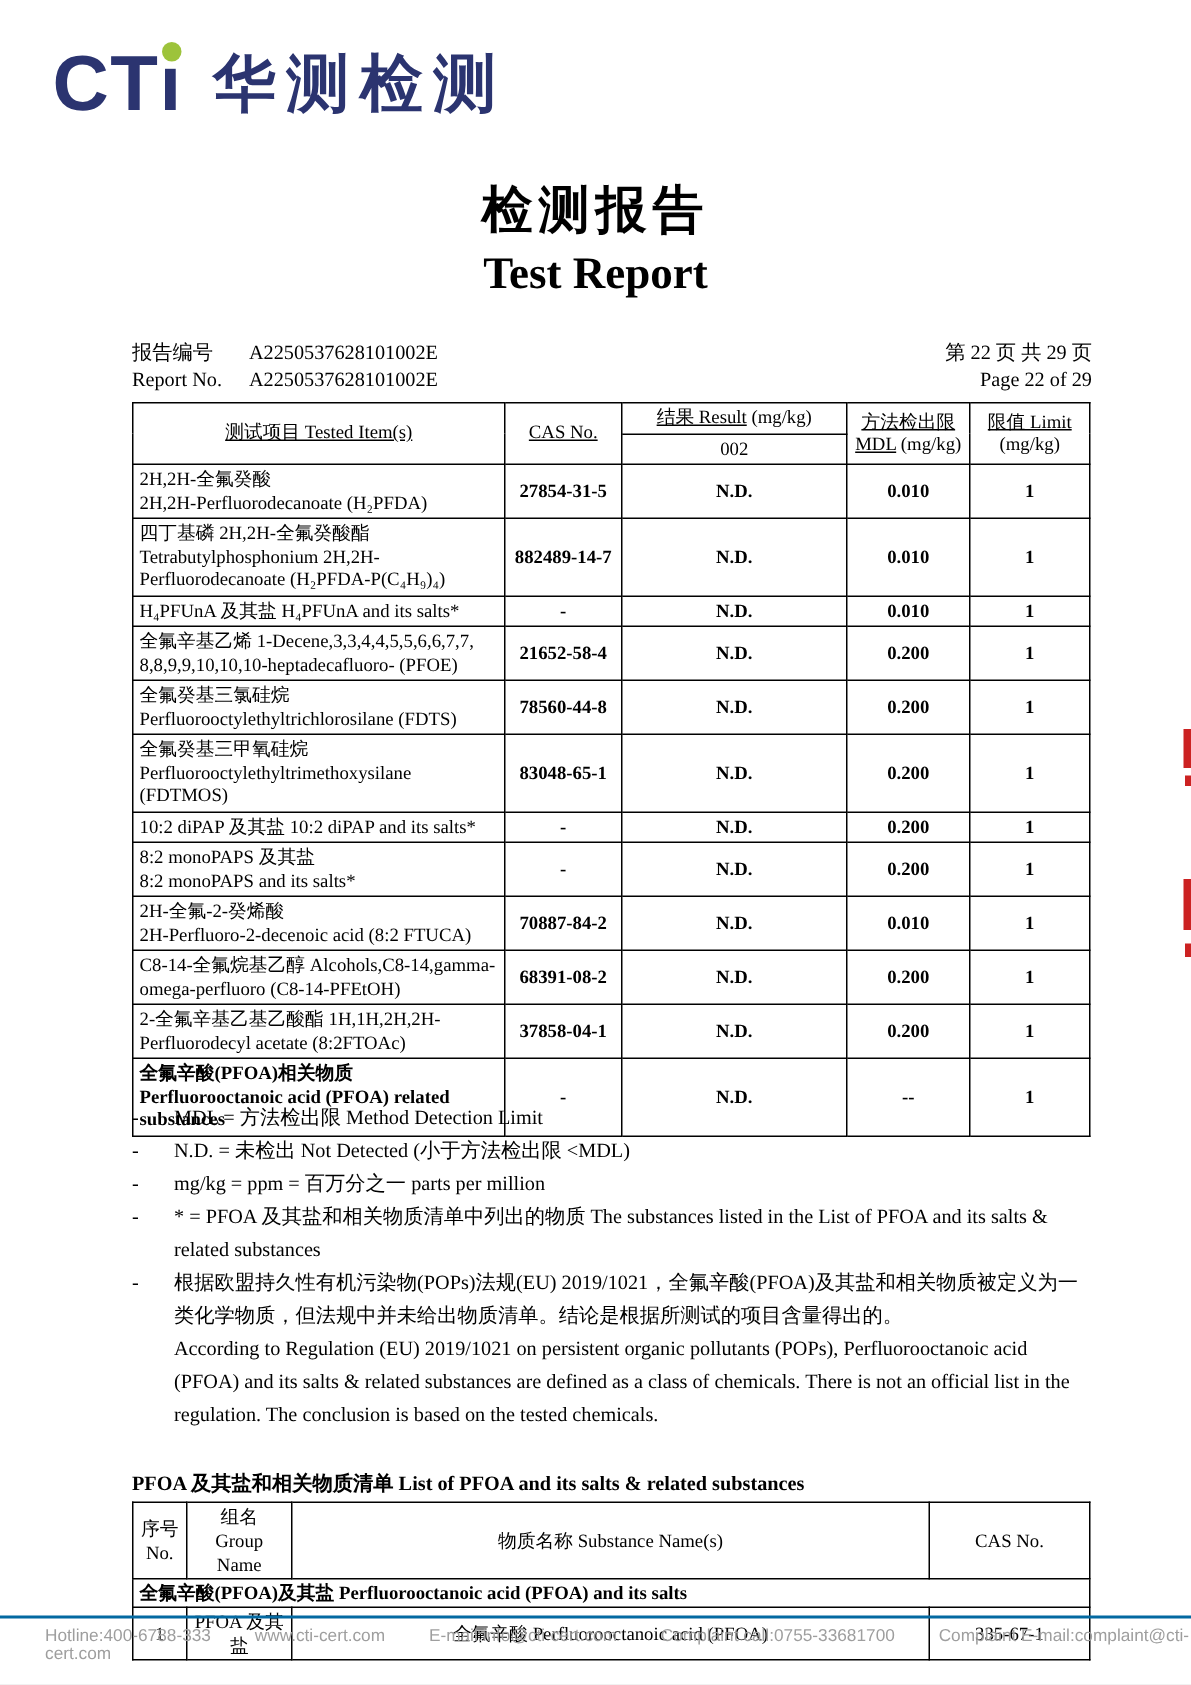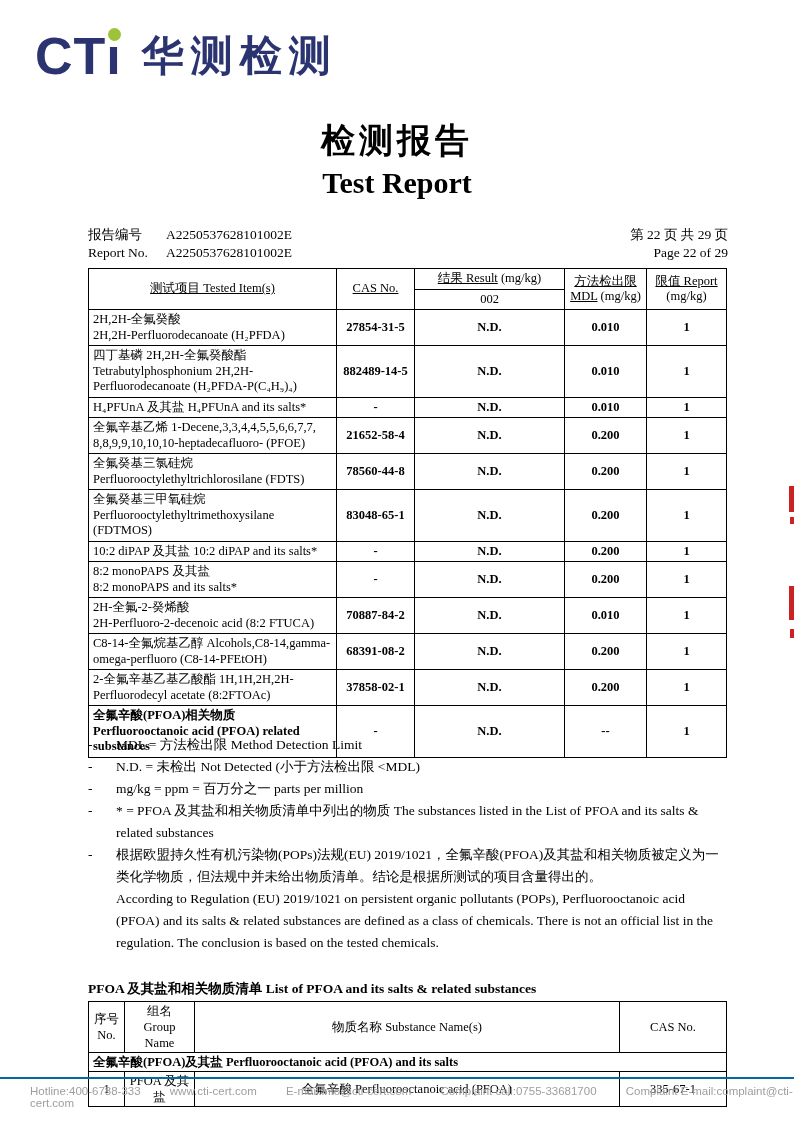--- a/index.html
+++ b/index.html
@@ -98,42 +98,42 @@
     <thead>
       <tr>
         <th rowspan="2"><span class="u">测试项目 Tested Item(s)</span></th>
         <th rowspan="2"><span class="u">CAS No.</span></th>
         <th><span class="u">结果 Result</span><span> (mg/kg)</span></th>
         <th rowspan="2">
             <div><span class="u">方法检出限</span></div>
             <div><span class="u">MDL</span><span> (mg/kg)</span></div>
           </th>
         <th rowspan="2">
-            <div><span class="u">限值 Report</span></div>
+            <div><span class="u">限值 Limit</span></div>
             <div><span>(mg/kg)</span></div>
           </th>
       </tr>
       <tr>
         <th><span>002</span></th>
       </tr>
     </thead>
     <tbody>
       <tr>
           <td class="c-item">2H,2H-全氟癸酸
 2H,2H-Perfluorodecanoate (H₂PFDA)</td>
           <td class="c-mid">27854-31-5</td>
           <td class="c-mid">N.D.</td>
           <td class="c-mid">0.010</td>
           <td class="c-mid">1</td>
         </tr>
       <tr>
           <td class="c-item">四丁基磷 2H,2H-全氟癸酸酯
 Tetrabutylphosphonium 2H,2H-
 Perfluorodecanoate (H₂PFDA-P(C₄H₉)₄)</td>
-          <td class="c-mid">882489-14-5</td>
+          <td class="c-mid">882489-14-7</td>
           <td class="c-mid">N.D.</td>
           <td class="c-mid">0.010</td>
           <td class="c-mid">1</td>
         </tr>
       <tr>
           <td class="c-item">H₄PFUnA 及其盐 H₄PFUnA and its salts*</td>
           <td class="c-mid">-</td>
           <td class="c-mid">N.D.</td>
           <td class="c-mid">0.010</td>
           <td class="c-mid">1</td>
@@ -190,21 +190,21 @@
           <td class="c-item">C8-14-全氟烷基乙醇 Alcohols,C8-14,gamma-
 omega-perfluoro (C8-14-PFEtOH)</td>
           <td class="c-mid">68391-08-2</td>
           <td class="c-mid">N.D.</td>
           <td class="c-mid">0.200</td>
           <td class="c-mid">1</td>
         </tr>
       <tr>
           <td class="c-item">2-全氟辛基乙基乙酸酯 1H,1H,2H,2H-
 Perfluorodecyl acetate (8:2FTOAc)</td>
-          <td class="c-mid">37858-02-1</td>
+          <td class="c-mid">37858-04-1</td>
           <td class="c-mid">N.D.</td>
           <td class="c-mid">0.200</td>
           <td class="c-mid">1</td>
         </tr>
       <tr class="bold-row">
           <td class="c-item">全氟辛酸(PFOA)相关物质
 Perfluorooctanoic acid (PFOA) related
 substances</td>
           <td class="c-mid">-</td>
           <td class="c-mid">N.D.</td>

